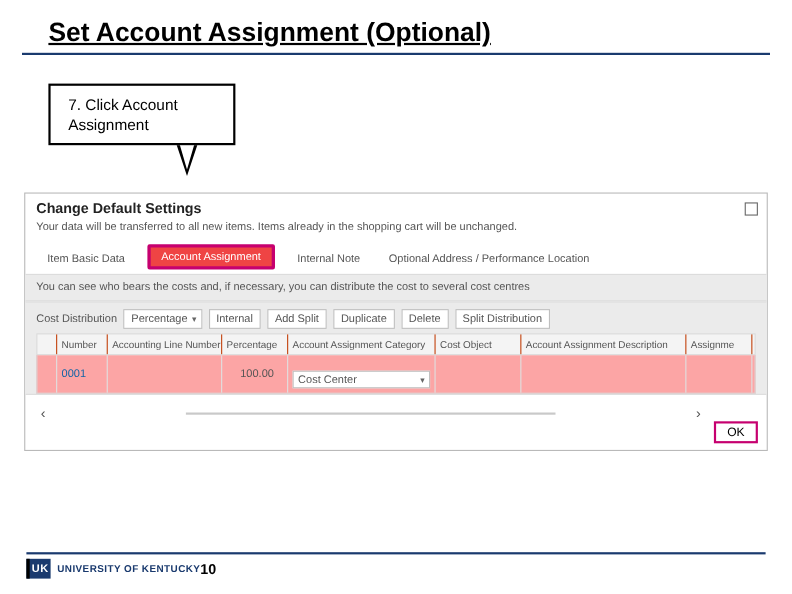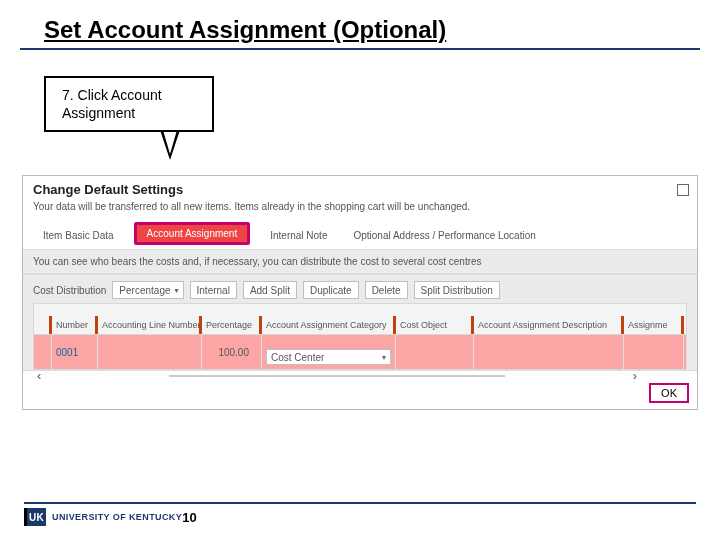--- a/index.html
+++ b/index.html
@@ -132,24 +132,23 @@
   .tbl-head {
     display: grid;
     grid-template-columns: 18px 46px 104px 60px 134px 78px 150px 60px;
     background: #f4f4f4;
     border: 1px solid #d9d9d9;
     font-size: 9px;
     color: #555;
   }
   .tbl-head > div {
     padding: 4px 4px;
-    border-right: 3px solid #c2410c;
+    border-right: 1px solid #c2410c;
     white-space: nowrap;
     overflow: hidden;
-    margin-top: 12px;
   }
   .tbl-row {
     display: grid;
     grid-template-columns: 18px 46px 104px 60px 134px 78px 150px 60px;
     background: #fca5a5;
     border: 1px solid #d9d9d9;
     border-top: none;
     font-size: 10px;
   }
   .tbl-row > div {

